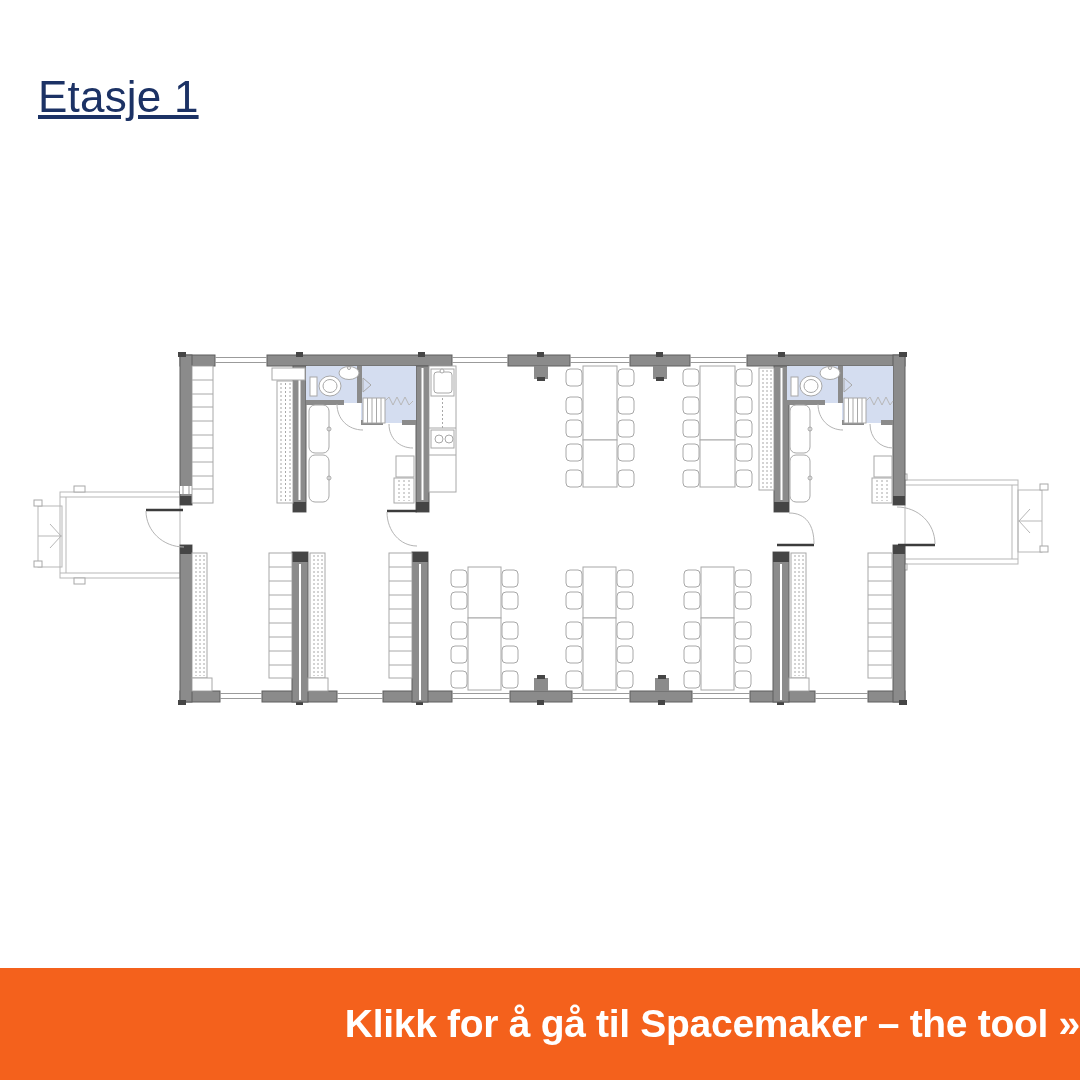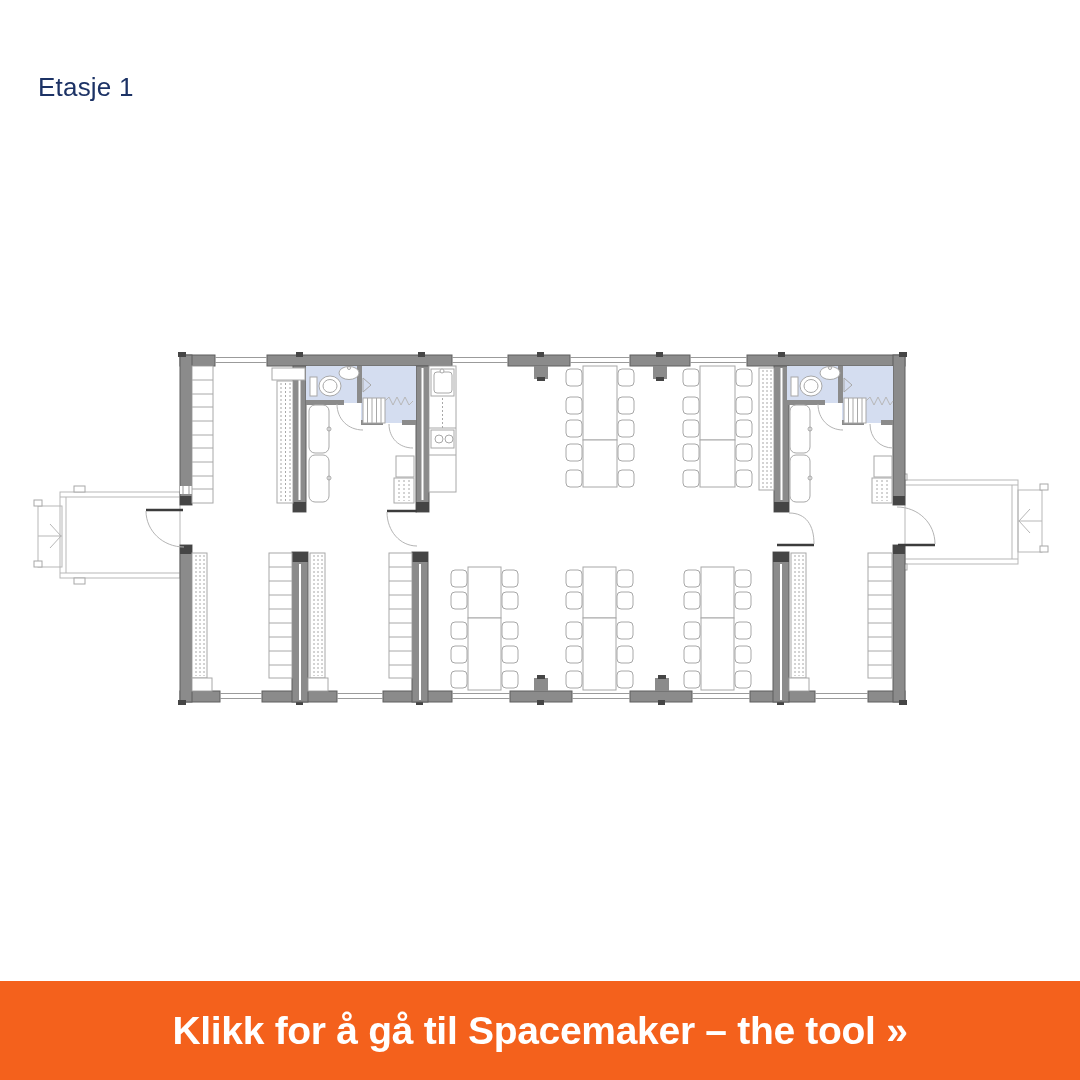--- a/index.html
+++ b/index.html
@@ -3,28 +3,29 @@
 <meta charset="utf-8">
 <style>
   html,body{margin:0;padding:0;background:#fff;}
   .stage{
     position:relative;width:1080px;height:1080px;overflow:hidden;
     background:var(--c-page-bg,#fff);
     font-family:"Liberation Sans",sans-serif;
   }
   .title{
     position:absolute;left:38px;top:72px;
-    font-size:26px;font-weight:500;letter-spacing:.2px;
+    font-size:44px;font-weight:500;letter-spacing:.2px;
     color:var(--c-title-text,#1c3265);
+    text-decoration:underline;
   }
   .plan{position:absolute;left:0;top:0;}
   .banner{
-    position:absolute;left:0;bottom:0;width:100%;height:99px;
+    position:absolute;left:0;bottom:0;width:100%;height:112px;
     background:var(--c-banner-bg,#f4611c);
-    display:flex;align-items:center;justify-content:center;
+    display:flex;align-items:center;justify-content:flex-end;
     text-decoration:none;cursor:pointer;
   }
   .banner span{
     color:var(--c-banner-text,#fff);
     font-size:39px;font-weight:700;letter-spacing:-.3px;
   }
   
   .w   {fill:var(--c-wall,#8b8b8b);stroke:var(--c-wall-edge,#606060);stroke-width:1;}
   .wn  {fill:var(--c-wall,#8b8b8b);}
   .cap {fill:var(--c-wall-cap,#454545);}

